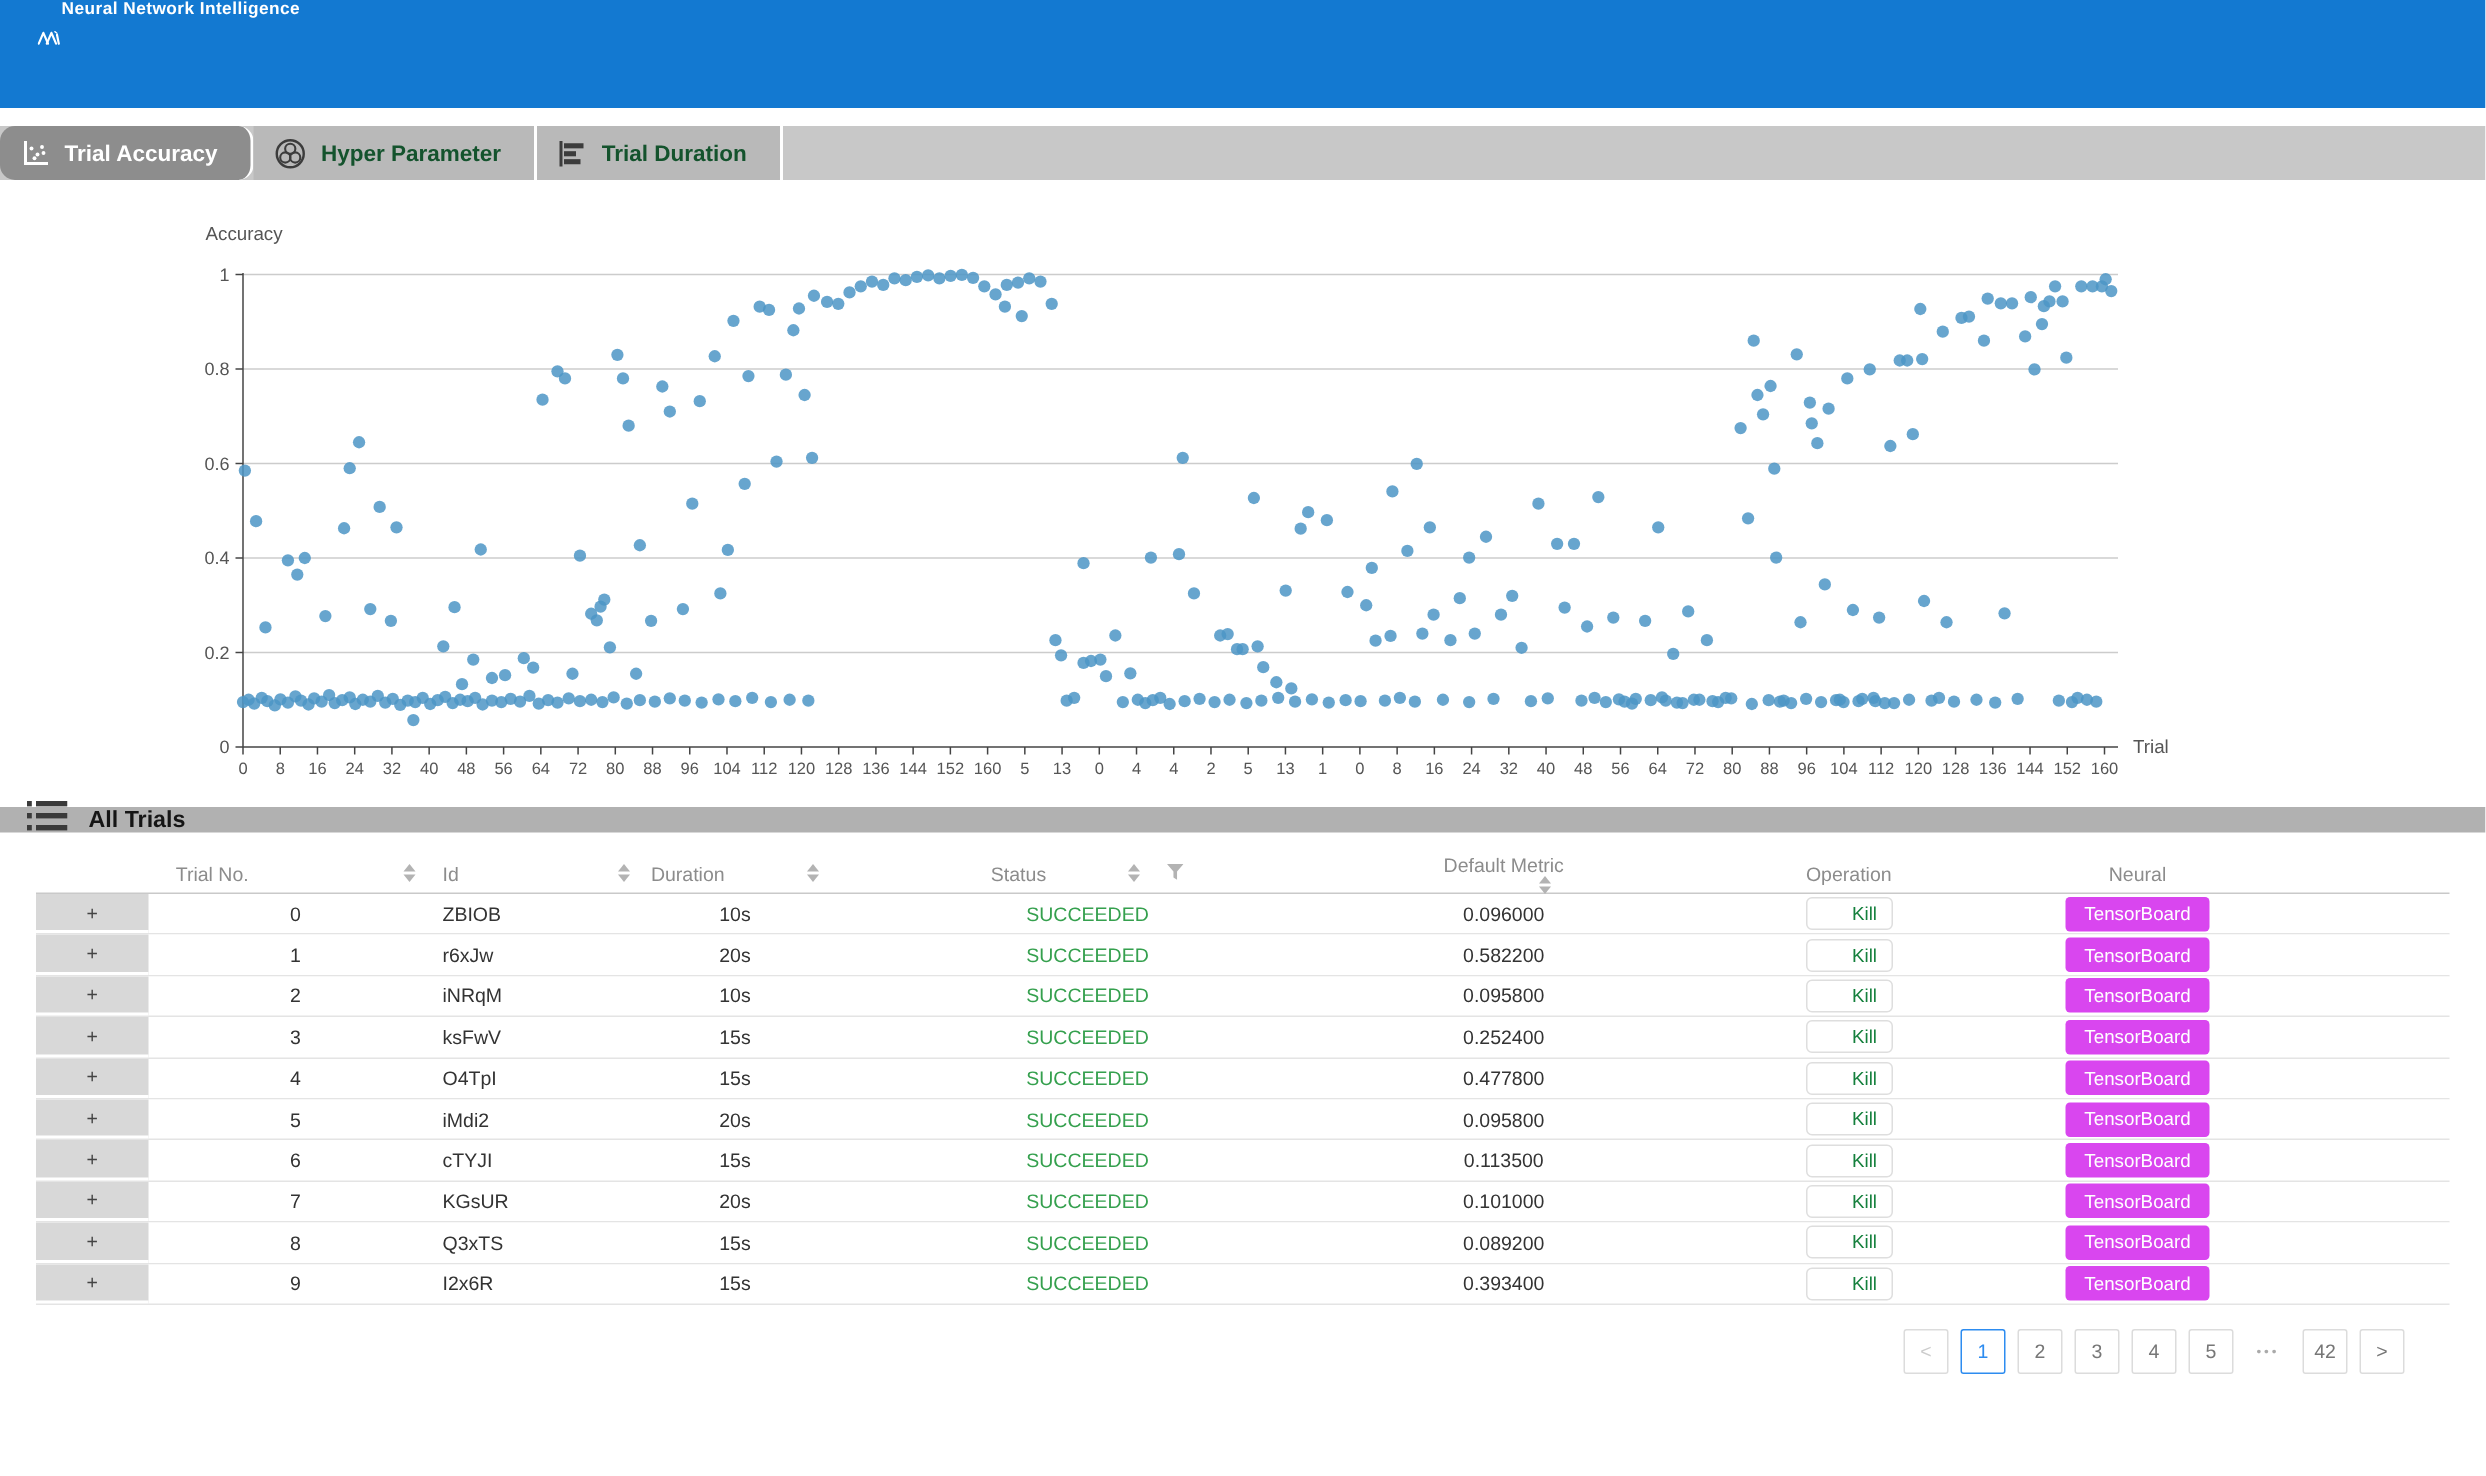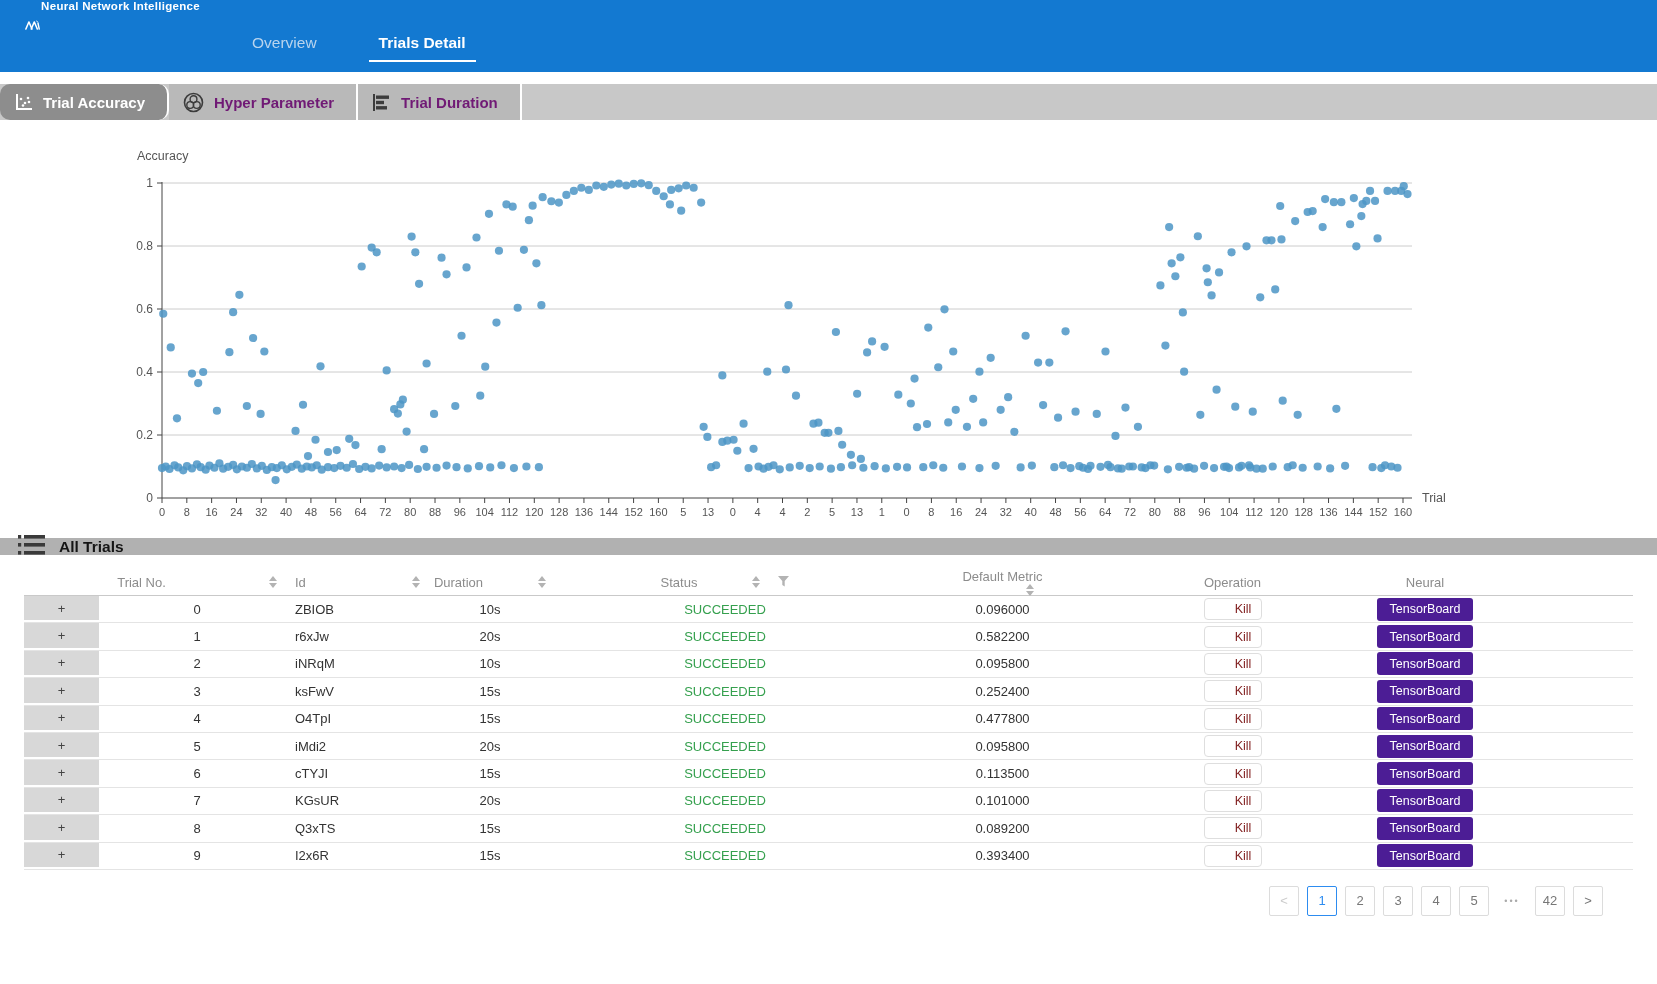--- a/index.html
+++ b/index.html
@@ -10,21 +10,21 @@
   .logo-wrap { width:200px; padding-left:25px; display:flex; flex-direction:row; justify-content:flex-end; padding-bottom:7px; }
   .logo-glyph { margin:4px auto 2px auto; display:block; }
   .logo-text { color:#fff; font-size:11.5px; font-weight:bold; letter-spacing:.3px; white-space:nowrap; }
   .nav-tabs { display:flex; align-items:flex-end; padding-bottom:10px; }
   .nav-tab { font-size:15.5px; margin-left:52px; padding-bottom:8px; cursor:pointer; }
   .nav-tab.inactive { color:#b8d4ee; border-bottom:2px solid transparent; }
   .nav-tab.active { color:#fff; font-weight:bold; border-bottom:2px solid #fff; padding-left:10px; padding-right:10px; }
 
   
   .tabstrip { margin-top:12px; height:36px; background:#c8c8c8; display:flex; }
-  .tool-tab { height:36px; display:flex; align-items:center; gap:10px; padding:0 22px 0 14px; font-size:15px; font-weight:bold; color:#701a75; border-right:2px solid #fff; cursor:pointer; background:#b9b9b9; }
+  .tool-tab { height:36px; display:flex; align-items:center; gap:10px; padding:0 22px 0 14px; font-size:15px; font-weight:bold; color:#14532d; border-right:2px solid #fff; cursor:pointer; background:#b9b9b9; }
   .tool-tab.active { background:#8d8d8d; color:#fff;border-radius:10px; }
   .tool-tab .ticon { display:flex; align-items:center; }
 
   
   .chart-wrap { position:relative; height:418px; }
   .chart-wrap svg { display:block; }
 
   
   .section-bar { height:17px; background:#b1b1b1; display:flex; align-items:center; padding-left:18px; gap:14px; }
   .section-bar .stitle { font-size:15.5px; font-weight:bold; color:#151515; }
@@ -39,22 +39,22 @@
   .col-expand{ width:75px; }
   .col-no{ width:196px;gap:48px; }
   .col-id{ width:125px; justify-content:space-between; }
   .col-duration{ width:140px; }
   .col-status{ width:330px; }
   .col-metric{ width:225px;flex-direction:column; }
   .col-operation{ width:235px; }
   .col-tensor{ width:150px; }
   .expand-btn { width:75px; height:100%; background:#d8d8d8; border:none; border-bottom:2px solid #fff; color:#444; font-size:13px; cursor:pointer; }
   .status-succeeded { color:#35a04e; }
-  .kill-btn { width:58px; height:22px; background:#fff; border:1px solid #dedede; border-radius:4px; color:#7f1d1d; font-size:12.5px;padding-left:21px; }
-  .tb-btn { width:96px; height:23px; background:#4c1d95; border:none; border-radius:3px; color:#fff; font-size:12.5px; cursor:pointer; }
+  .kill-btn { width:58px; height:22px; background:#fff; border:1px solid #dedede; border-radius:4px; color:#15803d; font-size:12.5px;padding-left:21px; }
+  .tb-btn { width:96px; height:23px; background:#d946ef; border:none; border-radius:3px; color:#fff; font-size:12.5px; cursor:pointer; }
   .sort-ic { margin-left:55px; display:flex; flex-direction:column; gap:2px; }
   .sort-ic .up { width:0;height:0;border-left:4px solid transparent;border-right:4px solid transparent;border-bottom:5px solid #b3b3b3; }
   .sort-ic .dn { width:0;height:0;border-left:4px solid transparent;border-right:4px solid transparent;border-top:5px solid #b3b3b3; }
   .filter-ic { margin-left:18px; }
 
   
   .pagination { display:flex; justify-content:flex-end; gap:8px; margin:16px 54px 0 0; }
   .page-item { min-width:30px; height:30px; border:1px solid #dcdcdc; border-radius:2px; background:#fff; color:#777; font-size:13px; display:flex; align-items:center; justify-content:center; cursor:pointer; }
   .page-item.active { border-color:#2d8cf0; color:#2d8cf0; }
   .page-item.disabled { color:#ccc; cursor:default; }
@@ -65,24 +65,20 @@
 
 <div class="navbar">
   <div class="logo-wrap">
     <svg class="logo-glyph" width="78" height="42" viewBox="0 0 78 42">
       <polyline points="4,41 19,6 34,41" fill="none" stroke="#fff" stroke-width="7" stroke-linecap="round" stroke-linejoin="round"></polyline>
       <polyline points="30,41 45,6 60,41" fill="none" stroke="#fff" stroke-width="7" stroke-linecap="round" stroke-linejoin="round"></polyline>
       <line x1="63" y1="12" x2="69" y2="41" stroke="#fff" stroke-width="7" stroke-linecap="round"></line>
       <line x1="56" y1="2" x2="63" y2="7" stroke="#fff" stroke-width="4" stroke-linecap="round"></line>
     </svg>
     <span class="logo-text">Neural Network Intelligence</span>
-  </div>
-  <div class="nav-tabs">
-    <span class="nav-tab inactive">Overview</span>
-    <span class="nav-tab active">Trials Detail</span>
   </div>
 </div>
 
 <div class="tabstrip">
   <div class="tool-tab active">
     <span class="ticon">
       <svg width="19" height="19" viewBox="0 0 19 19">
         <path d="M3,1 V16 H18" fill="none" stroke="#fff" stroke-width="2"></path>
         <circle cx="7" cy="6" r="1.3" fill="#fff"></circle>
           <circle cx="11" cy="10" r="1.3" fill="#fff"></circle>

